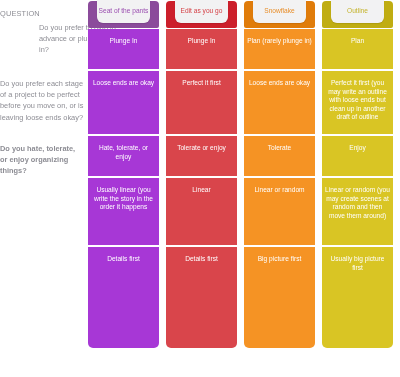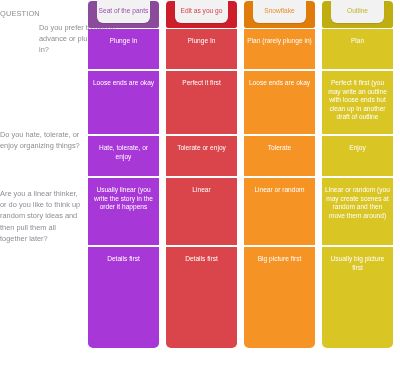--- a/index.html
+++ b/index.html
@@ -103,22 +103,22 @@
   }
 </style>
 </head>
 <body>
 
 <div class="board">
 
   <div class="qcol">
     <div class="qhead">QUESTION</div>
     <div class="qitem" style="top: 22px; padding-left: 39px;">Do you prefer to plan in advance or plunge right in?</div>
-    <div class="qitem" style="top: 129px;">Do you hate, tolerate, or enjoy organizing things?</div>
-    <div class="qitem" style="top: 188px;">Are you a linear thinker, or do you like to think up random story ideas and then pull them all together later?</div>
+    <div class="qitem" style="top: 78px;">Do you prefer each stage of a project to be perfect before you move on, or is leaving loose ends okay?</div>
+    <div class="qitem" style="top: 143px; font-weight: bold;">Do you hate, tolerate, or enjoy organizing things?</div>
   </div>
 
   <div class="col" style="left: 88px;">
     <div class="col-header" style="background: rgb(139, 75, 155);">
       <div class="tabplate">
         <span class="tablabel" style="color: rgb(155, 79, 176);">Seat of the pants</span>
       </div>
     </div>
     <div class="cell" style="top: 29px; height: 40px; background: rgb(167, 55, 214);">Plunge In</div>
     <div class="cell" style="top: 71px; height: 63px; background: rgb(167, 55, 214);">Loose ends are okay</div>

